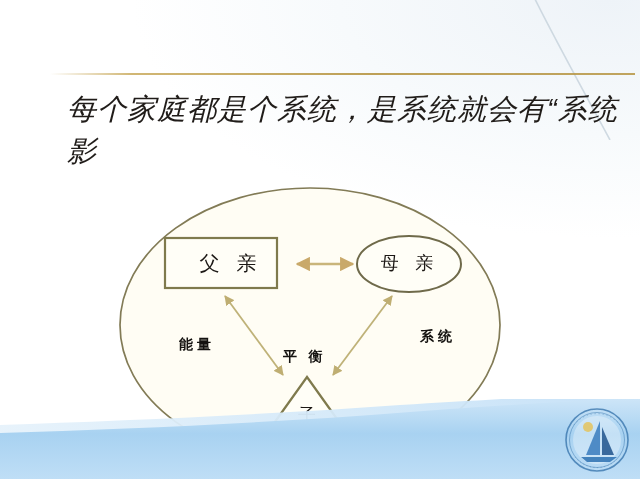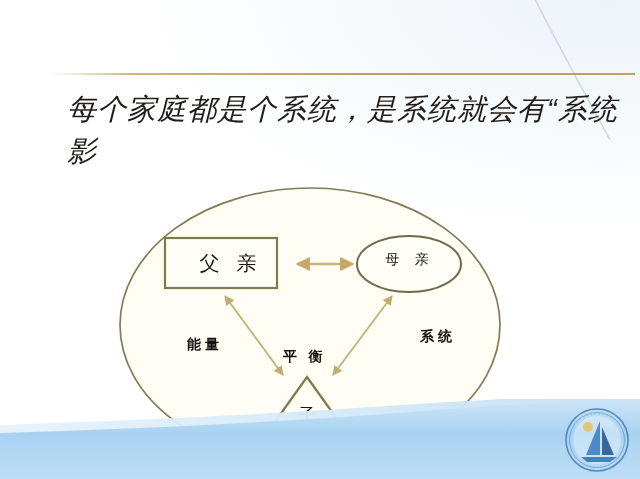--- a/index.html
+++ b/index.html
@@ -89,40 +89,40 @@
   .lbl-father {
     left: 165px;
     top: 250px;
     width: 132px;
     font-size: 20px;
   }
   .lbl-mother {
     left: 358px;
     top: 251px;
     width: 104px;
-    font-size: 14px;
+    font-size: 18px;
   }
   .lbl-child {
     left: 285px;
     top: 403px;
     width: 44px;
     font-size: 18px;
     letter-spacing: 0;
   }
 
   .mid-label {
     position: absolute;
     font-family: "Liberation Serif", "DejaVu Serif", serif;
     font-size: 14px;
     font-weight: 700;
     color: #141210;
     letter-spacing: 4px;
     white-space: nowrap;
   }
-  .mid-energy  { left: 179px; top: 336px; margin-left: 8px; }
+  .mid-energy  { left: 179px; top: 336px; }
   .mid-balance { left: 283px; top: 316px; margin-top: 32px; }
   .mid-system  { left: 420px; top: 328px; }
 
   
   .wave {
     position: absolute;
     left: 0;
     bottom: 0;
     width: 640px;
     height: 80px;

